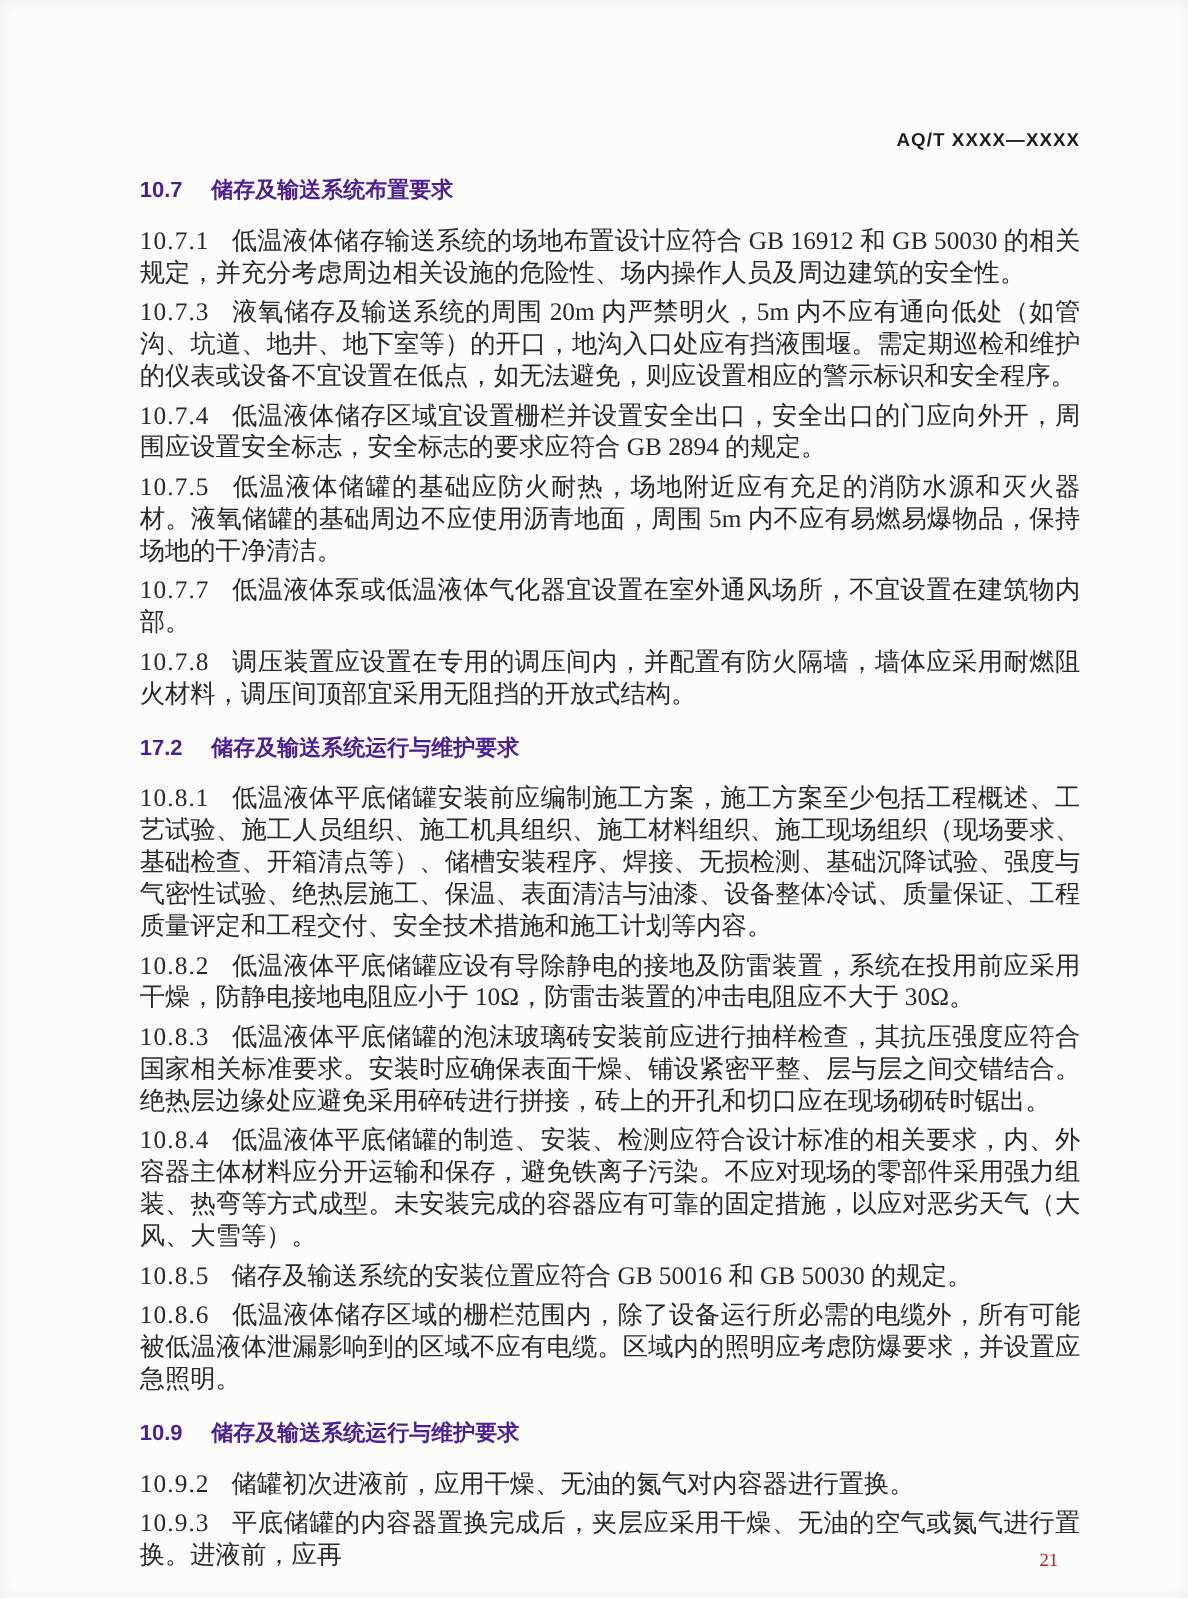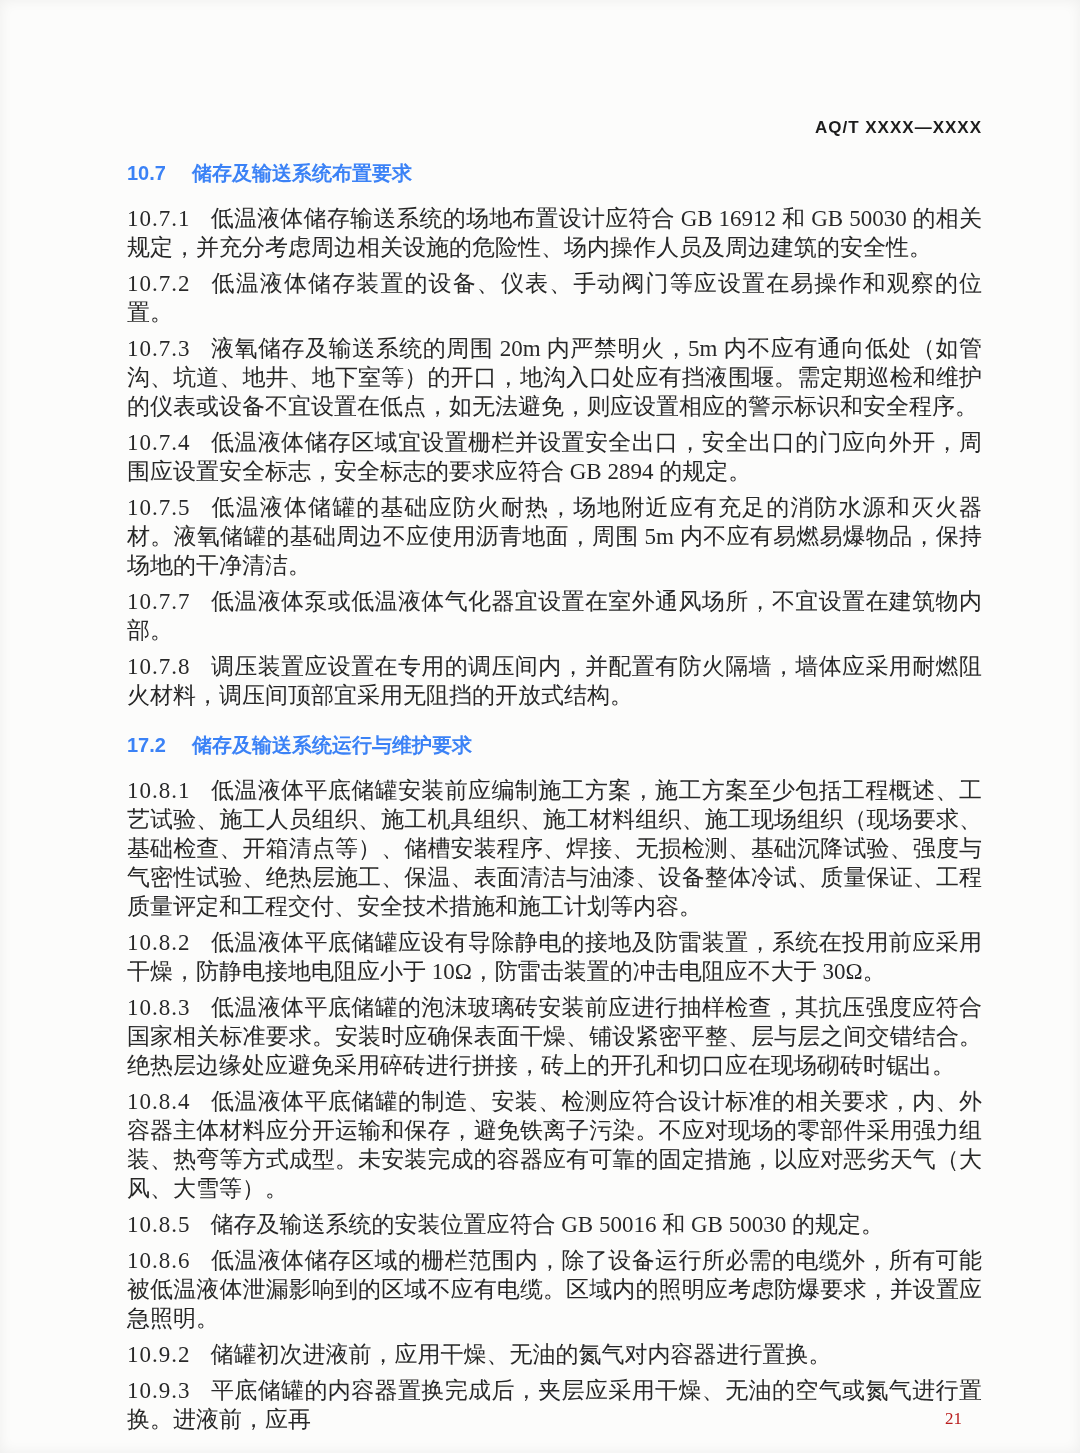--- a/index.html
+++ b/index.html
@@ -27,21 +27,21 @@
     font-weight: bold;
     letter-spacing: 1px;
     color: #1c1c1c;
     font-family: "Liberation Sans", "DejaVu Sans", sans-serif;
     margin-bottom: 8px;
   }
   h2.sec {
     font-family: "Liberation Sans", "DejaVu Sans", sans-serif;
     font-size: 20px;
     font-weight: bold;
-    color: #3b82f6;
+    color: #4c1d95;
     margin: 22px 0 18px 0;
     line-height: 1.3;
   }
   h2.sec .num { margin-right: 26px; }
   p.clause {
     font-size: 23px;
     line-height: 29px;
     margin: 0 0 7px 0;
     text-align: justify;
     color: #282828;
@@ -68,23 +68,20 @@
     <div class="doc-header">AQ/T XXXX—XXXX</div>
 
     <h2 class="sec">
       <span class="num">10.7</span><span>储存及输送系统布置要求</span>
     </h2>
 
     <p class="clause">
       <span class="num">10.7.1</span><span class="txt">低温液体储存输送系统的场地布置设计应符合 GB 16912 和 GB 50030 的相关规定，并充分考虑周边相关设施的危险性、场内操作人员及周边建筑的安全性。</span>
     </p>
     <p class="clause">
-      <span class="num">10.7.2</span><span class="txt">低温液体储存装置的设备、仪表、手动阀门等应设置在易操作和观察的位置。</span>
-    </p>
-    <p class="clause">
       <span class="num">10.7.3</span><span class="txt">液氧储存及输送系统的周围 20m 内严禁明火，5m 内不应有通向低处（如管沟、坑道、地井、地下室等）的开口，地沟入口处应有挡液围堰。需定期巡检和维护的仪表或设备不宜设置在低点，如无法避免，则应设置相应的警示标识和安全程序。</span>
     </p>
     <p class="clause">
       <span class="num">10.7.4</span><span class="txt">低温液体储存区域宜设置栅栏并设置安全出口，安全出口的门应向外开，周围应设置安全标志，安全标志的要求应符合 GB 2894 的规定。</span>
     </p>
     <p class="clause">
       <span class="num">10.7.5</span><span class="txt">低温液体储罐的基础应防火耐热，场地附近应有充足的消防水源和灭火器材。液氧储罐的基础周边不应使用沥青地面，周围 5m 内不应有易燃易爆物品，保持场地的干净清洁。</span>
     </p>
     <p class="clause">
       <span class="num">10.7.7</span><span class="txt">低温液体泵或低温液体气化器宜设置在室外通风场所，不宜设置在建筑物内部。</span>
@@ -109,20 +106,23 @@
     <p class="clause">
       <span class="num">10.8.4</span><span class="txt">低温液体平底储罐的制造、安装、检测应符合设计标准的相关要求，内、外容器主体材料应分开运输和保存，避免铁离子污染。不应对现场的零部件采用强力组装、热弯等方式成型。未安装完成的容器应有可靠的固定措施，以应对恶劣天气（大风、大雪等）。</span>
     </p>
     <p class="clause">
       <span class="num">10.8.5</span><span class="txt">储存及输送系统的安装位置应符合 GB 50016 和 GB 50030 的规定。</span>
     </p>
     <p class="clause">
       <span class="num">10.8.6</span><span class="txt">低温液体储存区域的栅栏范围内，除了设备运行所必需的电缆外，所有可能被低温液体泄漏影响到的区域不应有电缆。区域内的照明应考虑防爆要求，并设置应急照明。</span>
     </p>
 
+    <h2 class="sec">
+      <span class="num">10.9</span><span>储存及输送系统运行与维护要求</span>
+    </h2>
 
     <p class="clause">
       <span class="num">10.9.2</span><span class="txt">储罐初次进液前，应用干燥、无油的氮气对内容器进行置换。</span>
     </p>
     <p class="clause">
       <span class="num">10.9.3</span><span class="txt">平底储罐的内容器置换完成后，夹层应采用干燥、无油的空气或氮气进行置换。进液前，应再</span>
     </p>
 
   </div>
 

